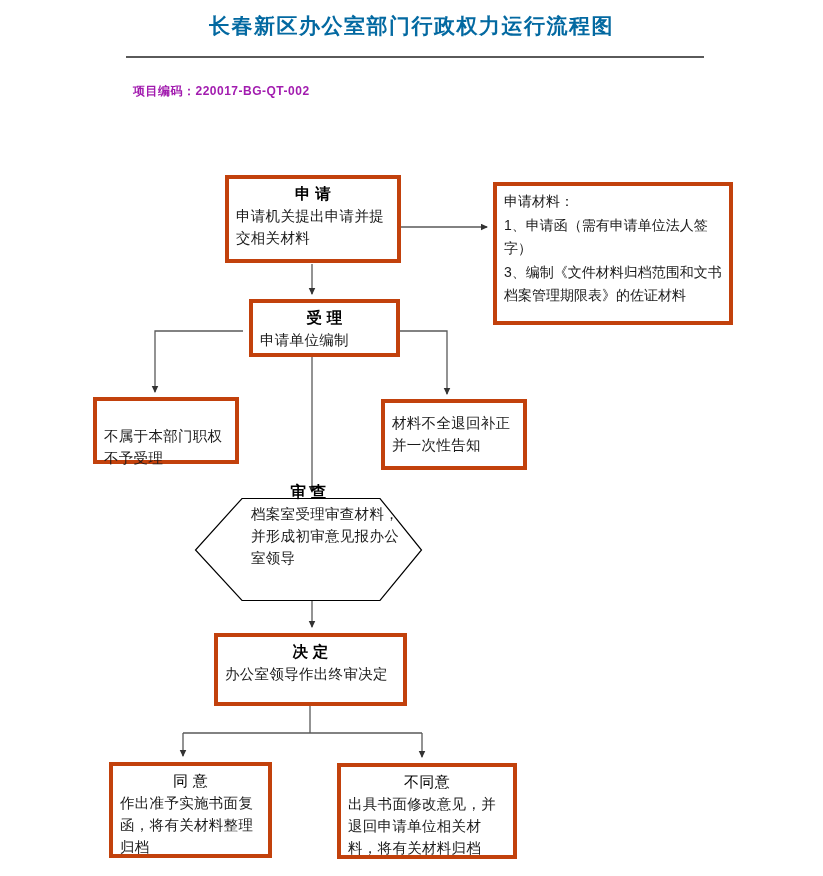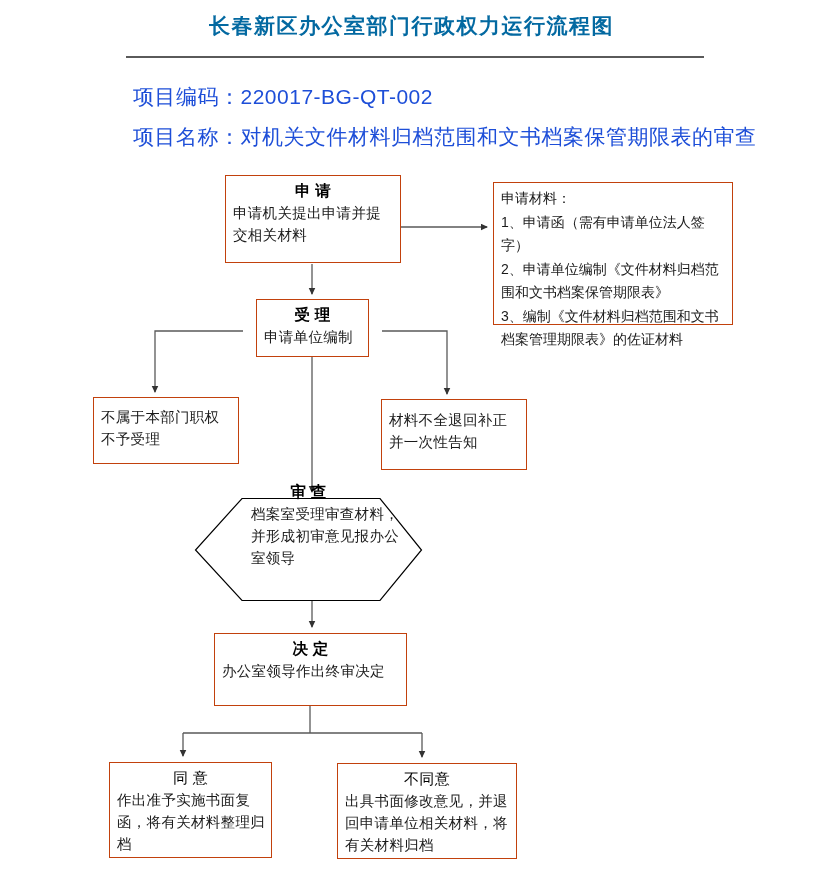--- a/index.html
+++ b/index.html
@@ -24,56 +24,56 @@
   }
   .title-rule {
     position: absolute;
     left: 126px; top: 56px;
     width: 578px; height: 2px;
     background: #5a5a5a;
   }
   .meta-row {
     position: absolute;
     left: 133px;
-    font-size: 21px;
-    font-weight: 400;
+    font-size: 12px;
+    font-weight: 700;
     letter-spacing: 0.5px;
-    color: #1d4ed8;
+    color: #a21caf;
     white-space: nowrap;
   }
   .meta-code { top: 83px; }
   .meta-name { top: 123px; }
 
   svg.wires { position: absolute; left: 0; top: 0; z-index: 1; }
 
   .node {
     position: absolute;
-    border: 1px solid #c2410c;
+    border: 4px solid #c2410c;
     background: #fff;
     z-index: 2;
     font-size: 14.5px;
     line-height: 22px;
     letter-spacing: 0.3px;
   }
   .node .hd {
     text-align: center;
     font-weight: bold;
     font-size: 15.5px;
     padding-top: 3px;
     line-height: 23px;
     color: #000;
   }
   .node .hd.plain { font-weight: normal; font-size: 15px; }
   .node .bd { padding: 0 6px 2px 7px; text-align: left; font-family: Liberation Serif, serif; }
 
   .apply-box      { left: 225px; top: 175px; width: 176px; height: 88px; }
   .materials-box  { left: 493px; top: 182px; width: 240px; height: 143px;
                     font-size: 14px; line-height: 23.5px; padding: 4px 4px 0 7px; letter-spacing: 0; }
-  .accept-box     { left: 256px; top: 299px; width: 113px; height: 58px; }
-  .reject-box     { left: 93px;  top: 397px; width: 146px; height: 67px; padding-top: 8px; }
+  .accept-box     { left: 249px; top: 299px; width: 151px; height: 58px; }
+  .reject-box     { left: 93px;  top: 397px; width: 146px; height: 67px; padding-top: 24px; }
   .incomplete-box { left: 381px; top: 399px; width: 146px; height: 71px; padding-top: 9px; }
   .decide-box     { left: 214px; top: 633px; width: 193px; height: 73px; }
   .agree-box      { left: 109px; top: 762px; width: 163px; height: 96px; }
   .disagree-box   { left: 337px; top: 763px; width: 180px; height: 96px; }
 
   .hex-text {
     position: absolute;
     left: 195px; top: 476px; width: 227px; height: 103px;
     z-index: 2;
     font-size: 14.5px;
@@ -92,21 +92,20 @@
 </style>
 </head>
 <body>
 
 <div class="canvas">
 
   <div class="page-title">长春新区办公室部门行政权力运行流程图</div>
   <div class="title-rule"></div>
 
   <div class="meta-row meta-code">项目编码：220017-BG-QT-002</div>
-  <div class="meta-row meta-name">项目名称：对机关文件材料归档范围和文书档案保管期限表的审查</div>
 
   <svg class="wires" width="823" height="876" viewBox="0 0 823 876">
     <defs>
       <marker id="arr" markerWidth="9" markerHeight="8" refX="6.5" refY="3.5" orient="auto" markerUnits="userSpaceOnUse">
         <path d="M0,0 L7.5,3.5 L0,7 Z" fill="#333333"></path>
       </marker>
     </defs>
     <g stroke="#595959" stroke-width="1.3" fill="none">
       <line x1="312" y1="264" x2="312" y2="294" marker-end="url(#arr)"></line>
       <line x1="401" y1="227" x2="487" y2="227" marker-end="url(#arr)"></line>
@@ -123,21 +122,20 @@
   </svg>
 
   <div class="node apply-box">
     <div class="hd">申 请</div>
     <div class="bd">申请机关提出申请并提交相关材料</div>
   </div>
 
   <div class="node materials-box">
     <div>申请材料：</div>
     <div>1、申请函（需有申请单位法人签字）</div>
-    <div>2、申请单位编制《文件材料归档范围和文书档案保管期限表》</div>
     <div>3、编制《文件材料归档范围和文书档案管理期限表》的佐证材料</div>
   </div>
 
   <div class="node accept-box">
     <div class="hd">受 理</div>
     <div class="bd">申请单位编制</div>
   </div>
 
   <div class="node reject-box">
     <div class="bd">不属于本部门职权不予受理</div>

